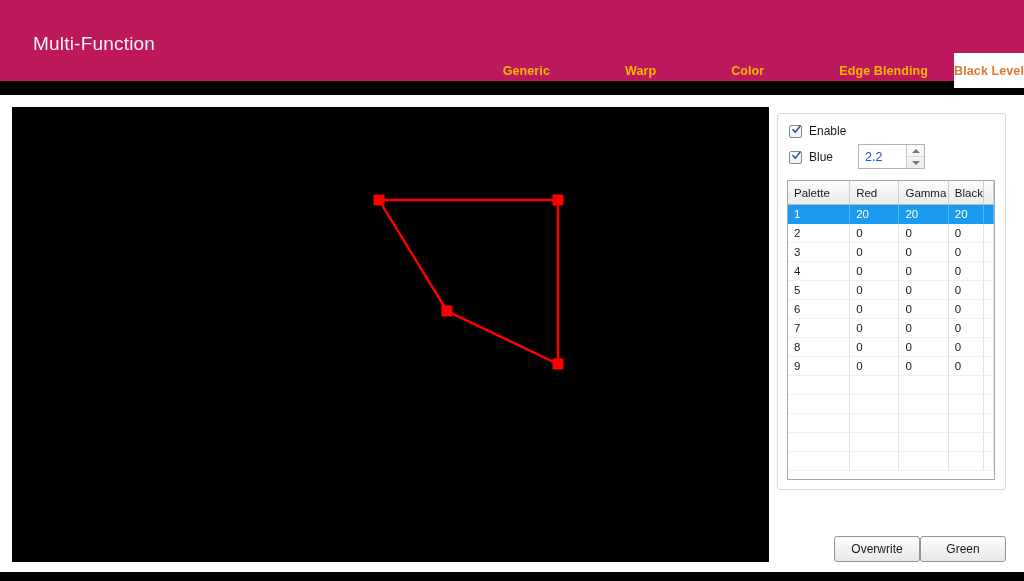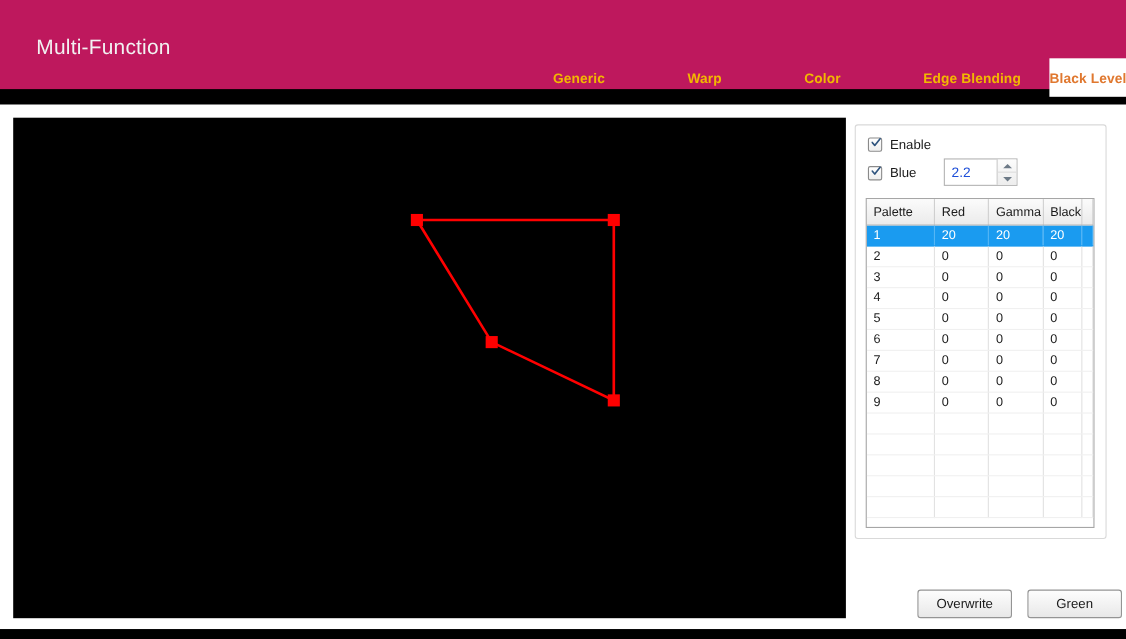--- a/index.html
+++ b/index.html
@@ -221,21 +221,21 @@
   col.c-r   { width: 24%; }
   col.c-g   { width: 24%; }
   col.c-b   { width: 17%; }
   col.c-x   { width: 5%; }
 
   
   .btn-row {
     position: absolute;
     left: 57px; top: 441px;
     display: flex;
-    gap: 14px;
+    gap: 0;
   }
   .btn {
     width: 84px; height: 24px;
     border: 1px solid #949494;
     border-radius: 3px;
     background: linear-gradient(#fdfdfd, #e8e8e8);
     font-size: 12px;
     color: #1a1a1a;
     display: flex;
     align-items: center;

